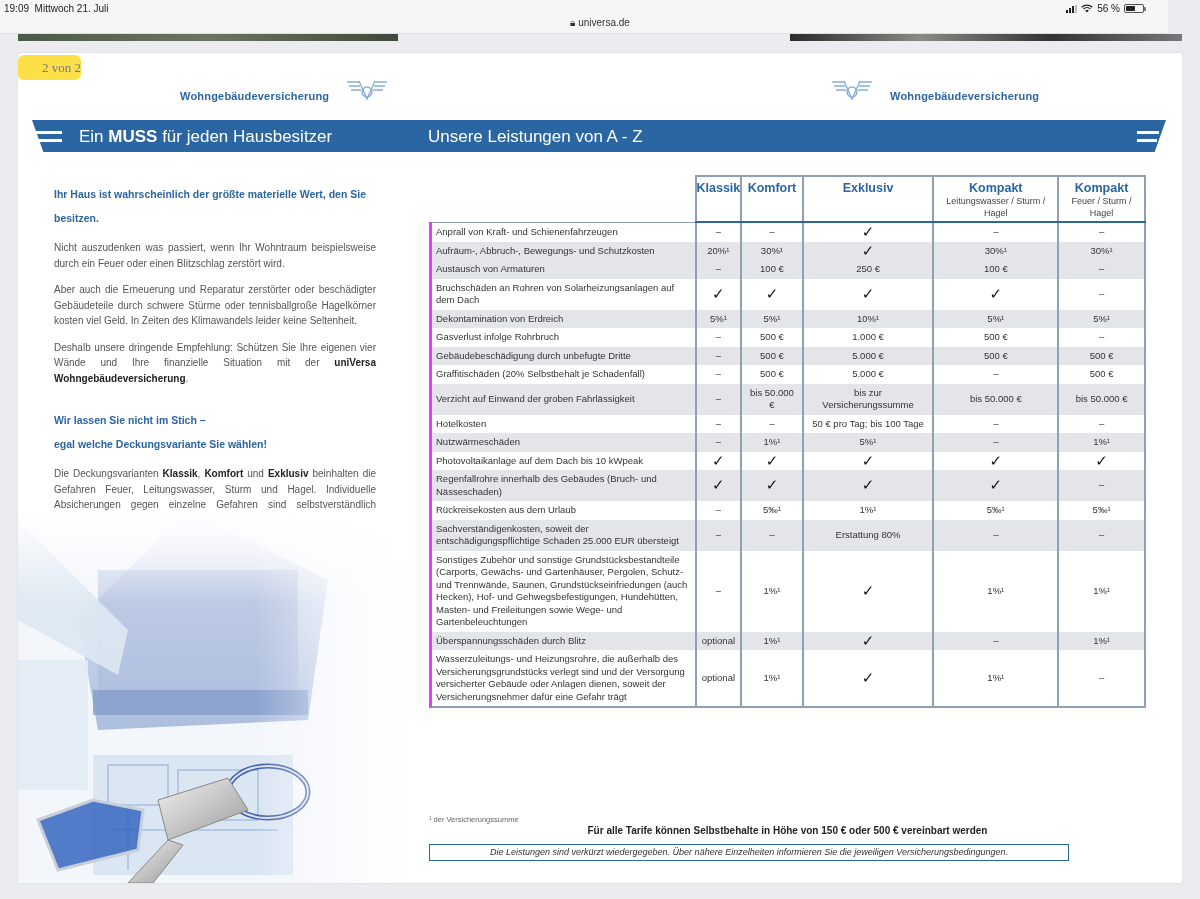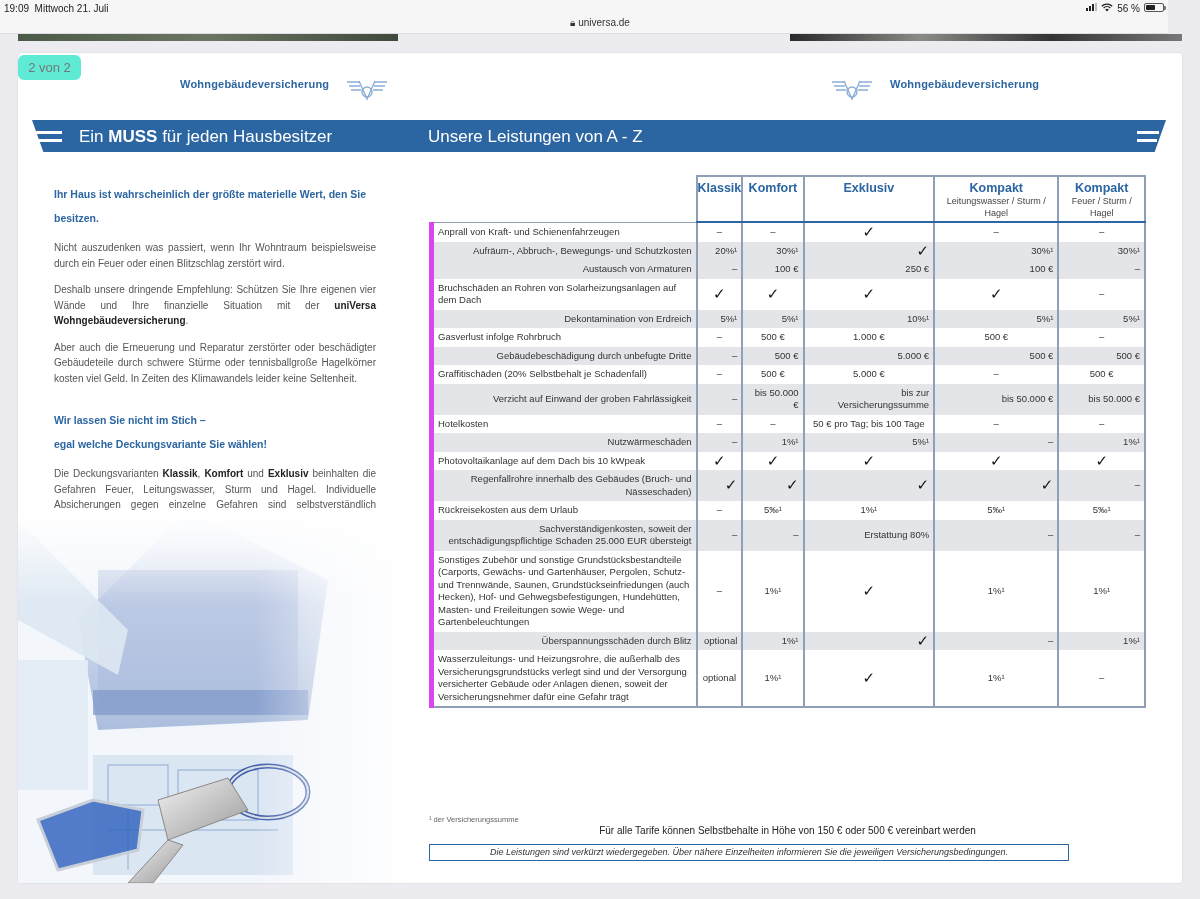--- a/index.html
+++ b/index.html
@@ -1,51 +1,51 @@
 <!DOCTYPE html>
 <html><head>
 <meta charset="utf-8">
 <style>
   * { box-sizing: border-box; margin: 0; padding: 0; }
   html, body { width: 1200px; height: 899px; overflow: hidden; background: #ececf0; font-family: "Liberation Sans", sans-serif; }
   .statusbar { position: absolute; left: 0; top: 0; width: 1168px; height: 34px; background: #f6f6f7; border-bottom: 1px solid #dedee2; z-index: 5; }
   .sb-time { position: absolute; left: 4px; top: 3px; font-size: 10px; color: #222; }
-  .sb-right { position: absolute; right: 4px; top: 3px; font-size: 10px; color: #222; display: flex; gap: 4px; }
+  .sb-right { position: absolute; right: 24px; top: 3px; font-size: 10px; color: #222; display: flex; align-items: center; gap: 4px; }
   .sb-signal { display: inline-flex; align-items: flex-end; gap: 1px; height: 8px; }
   .sb-signal i { display: block; width: 2px; background: #222; }
   .battery { width: 20px; height: 9px; border: 1px solid #555; border-radius: 2px; position: relative; padding: 1px; }
   .battery .fill { height: 100%; background: #222; border-radius: 1px; }
   .battery::after { content: ""; position: absolute; right: -3px; top: 2px; width: 2px; height: 4px; background: #777; border-radius: 0 1px 1px 0; }
   .urlbar { position: absolute; left: 0; top: 17px; width: 1200px; text-align: center; font-size: 10px; color: #333; }
   .strip { position: absolute; top: 34px; height: 7px; }
   .page { position: absolute; left: 18px; top: 53px; width: 1164px; height: 830px; background: #fff; border-radius: 4px; box-shadow: 0 0 2px rgba(0,0,0,0.12); overflow: hidden; }
-  .pagecount { position: absolute; left: 18px; top: 55px; width: 63px; height: 25px; background: #5eead4; border-radius: 6px; font-size: 13px; color: #777; text-align: center; line-height: 25px; z-index: 4; }
-  .logo { position: absolute; top: 78px; display: flex; align-items: flex-start; gap: 16px; }
+  .pagecount { position: absolute; left: 18px; top: 55px; width: 63px; height: 25px; background: #fde047; border-radius: 6px; font-size: 13px; color: #777; text-align: right; line-height: 25px; z-index: 4; font-family: Liberation Serif, serif; }
+  .logo { position: absolute; top: 78px; display: flex; align-items: flex-end; gap: 16px; }
   .logo-text { font-size: 11px; font-weight: bold; color: #2c66a2; letter-spacing: 0.2px; }
   .banner { position: absolute; left: 32px; top: 120px; width: 1134px; height: 32px; background: #2c66a2; clip-path: polygon(0 0, 100% 0, 99% 100%, 1% 100%); }
   .banner-t { position: absolute; top: 127px; color: #fff; font-size: 17px; z-index: 3; }
   .banner-notch { position: absolute; height: 3px; background: #fff; z-index: 3; }
   .left { position: absolute; left: 54px; top: 182px; width: 322px; font-size: 10px; line-height: 15.5px; color: #555; }
   .left p { margin-bottom: 11px; text-align: justify; }
   .left h3 { font-size: 10.5px; color: #2c66a2; font-weight: bold; line-height: 24px; margin-bottom: 10px; }
   .left b { color: #222; }
   .photo { position: absolute; left: 18px; top: 510px; width: 395px; height: 373px; overflow: hidden; }
   table.ben { position: absolute; left: 429px; top: 175px; width: 717px; border-collapse: collapse; font-size: 9.5px; color: #333; }
   table.ben td, table.ben th { border-left: 2px solid #8fa0b6; border-right: 2px solid #8fa0b6; }
   table.ben th { font-weight: normal; vertical-align: top; padding-top: 4px; height: 46px; border-top: 2px solid #8fa0b6; border-bottom: 2px solid #2c66a2; }
   table.ben th.blank { border: none; border-bottom: 1px solid #8fa0b6; }
   .th-main { color: #2c66a2; font-weight: bold; font-size: 12.5px; display: block; }
   .th-sub { font-size: 9px; color: #444; display: block; line-height: 12px; }
   table.ben td { padding: 3px 4px; text-align: center; line-height: 12.5px; }
-  table.ben td.lbl { text-align: left; width: 265px; border-left: 5px solid #d946ef; }
-  table.ben tr.alt td { background: #e4e5e8; text-align: right; }
+  table.ben td.lbl { text-align: left; width: 265px; border-left: 3px solid #d946ef; }
+  table.ben tr.alt td { background: #e4e5e8; }
   table.ben tr:last-child td { border-bottom: 2px solid #8fa0b6; }
   .chk { font-size: 15px; color: #111; }
   .footnote { position: absolute; left: 429px; top: 815px; font-size: 7.5px; color: #666; }
-  .selbst { position: absolute; left: 429px; top: 825px; width: 717px; text-align: center; font-size: 10px; font-weight: normal; color: #222; }
+  .selbst { position: absolute; left: 429px; top: 825px; width: 717px; text-align: center; font-size: 10px; font-weight: bold; color: #222; }
   .disclaimer { position: absolute; left: 429px; top: 844px; width: 640px; height: 17px; border: 1px solid #2c66a2; font-size: 9px; font-style: italic; color: #333; text-align: center; line-height: 15px; }
 </style>
 </head>
 <body>
 
 <div class="statusbar">
   <span class="sb-time"><span>19:09</span>&nbsp;&nbsp;<span>Mittwoch 21. Juli</span></span>
   <span class="sb-right">
     <span class="sb-signal">
         <i style="height:3px"></i>
@@ -98,22 +98,22 @@
 <div class="banner-notch" style="left:36px;top:131px;width:26px;"></div>
 <div class="banner-notch" style="left:38px;top:139px;width:24px;"></div>
 <div class="banner-notch" style="left:1137px;top:131px;width:22px;"></div>
 <div class="banner-notch" style="left:1137px;top:139px;width:20px;"></div>
 <div class="banner-t" style="left:79px;text-align:center;"><span>Ein </span><b>MUSS</b><span> für jeden Hausbesitzer</span></div>
 <div class="banner-t" style="left:428px;">Unsere Leistungen von A - Z</div>
 
 <div class="left">
   <h3>Ihr Haus ist wahrscheinlich der größte materielle Wert, den Sie besitzen.</h3>
   <p>Nicht auszudenken was passiert, wenn Ihr Wohntraum beispielsweise durch ein Feuer oder einen Blitzschlag zerstört wird.</p>
+  <p>Aber auch die Erneuerung und Reparatur zerstörter oder beschädigter Gebäudeteile durch schwere Stürme oder tennisballgroße Hagelkörner kosten viel Geld. In Zeiten des Klimawandels leider keine Seltenheit.</p>
   <p><span>Deshalb unsere dringende Empfehlung: Schützen Sie Ihre eigenen vier Wände und Ihre finanzielle Situation mit der </span><b>uniVersa Wohngebäudeversicherung</b><span>.</span></p>
-  <p>Aber auch die Erneuerung und Reparatur zerstörter oder beschädigter Gebäudeteile durch schwere Stürme oder tennisballgroße Hagelkörner kosten viel Geld. In Zeiten des Klimawandels leider keine Seltenheit.</p>
   <h3 style="margin-top:22px;"><span>Wir lassen Sie nicht im Stich –</span><br><span>egal welche Deckungsvariante Sie wählen!</span></h3>
   <p><span>Die Deckungsvarianten </span><b>Klassik</b><span>, </span><b>Komfort</b><span> und </span><b>Exklusiv</b><span> beinhalten die Gefahren Feuer, Leitungswasser, Sturm und Hagel. Individuelle Absicherungen gegen einzelne Gefahren sind selbstverständlich möglich.</span></p>
   <p><span>Die Deckungsvariante </span><b>Kompakt</b><span> beinhaltet entweder die Gefahren Leitungswasser, Sturm und Hagel oder Feuer, Sturm und Hagel.</span></p>
 </div>
 
 <div class="photo">
   <svg width="395" height="373" viewBox="0 0 395 373">
     <defs>
       <linearGradient id="hg" x1="0" y1="0" x2="0" y2="1">
           <stop offset="0" stop-color="#eef2fa"></stop>

